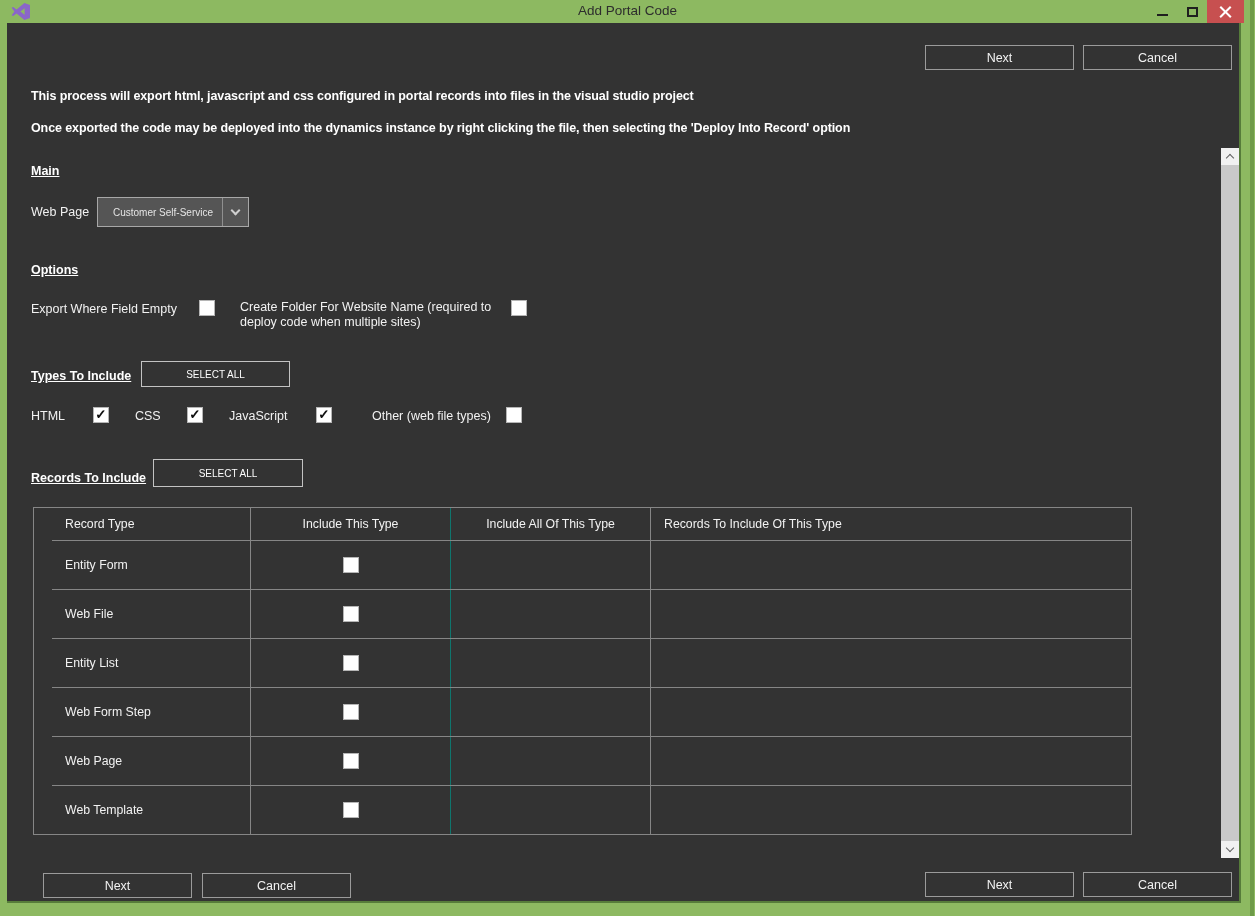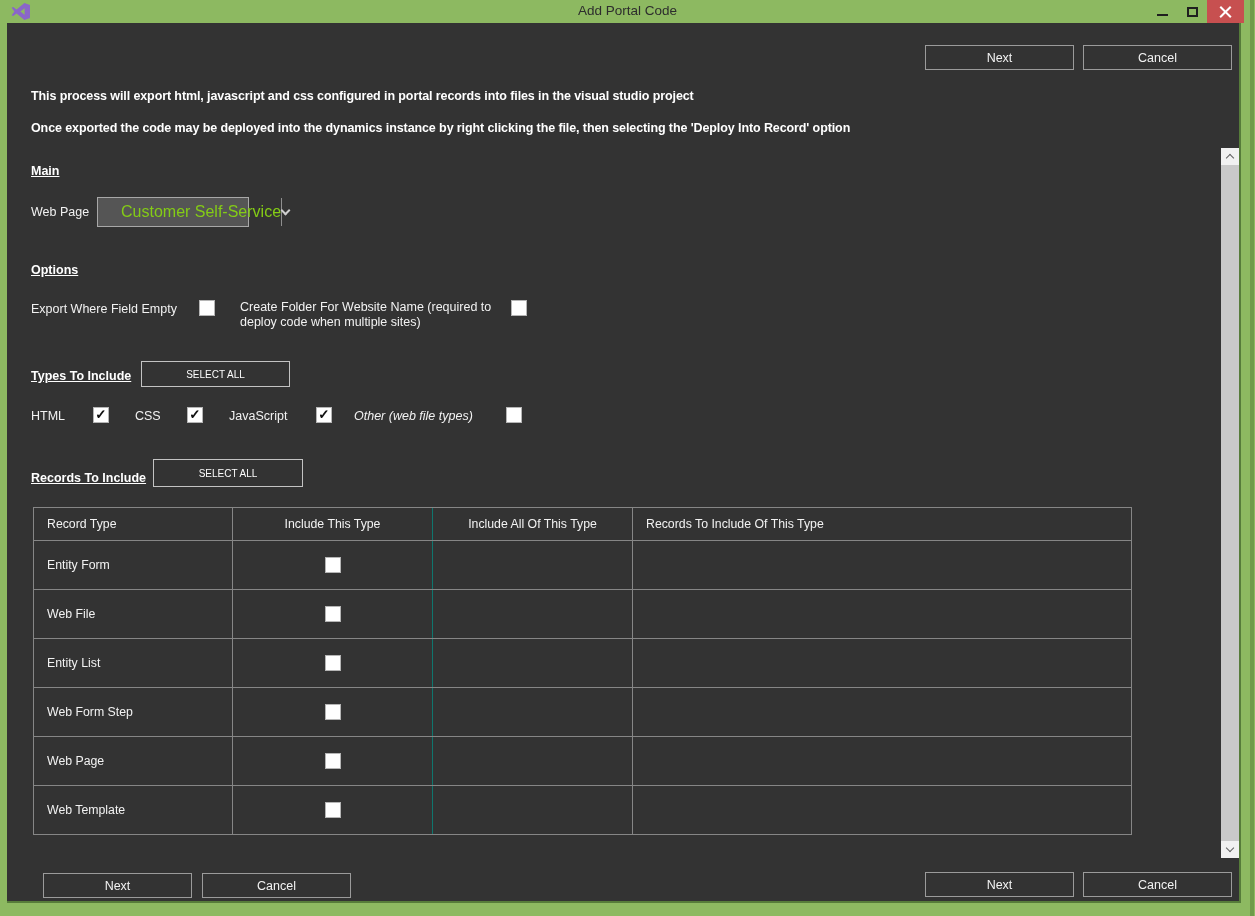--- a/index.html
+++ b/index.html
@@ -65,27 +65,27 @@
   .cb.checked::after {
     content:"\2713"; color:#101010; font-size:13.5px; font-weight:bold; line-height:1; margin-top:-1px;
   }
   .cb-inline { position:static; flex:0 0 auto; }
 
   
   .dropdown {
     position:absolute; left:90px; top:174px; width:152px; height:30px;
     background:#555555; border:1px solid #a8a8a8; display:flex; align-items:stretch;
   }
-  .dd-text { flex:1; display:flex; align-items:center; padding-left:23px; color:#84cc16; font-size:16px; white-space:nowrap; }
+  .dd-text { flex:1; display:flex; align-items:center; padding-left:15px; color:#e5e5e5; font-size:10px; white-space:nowrap; }
   .dd-arrow { width:26px; border-left:1px solid #8f8f8f; display:flex; align-items:center; justify-content:center; }
   .chev { width:7px; height:7px; border-left:2px solid #cfcfcf; border-top:2px solid #cfcfcf; }
   .chev-down { transform:rotate(225deg); margin-top:-3px; }
 
   
-  .rtable { position:absolute; left:26px; top:484px; width:1099px; border:1px solid #868686; background:#333333; }
+  .rtable { position:absolute; left:26px; top:484px; width:1099px; border:1px solid #868686; background:#333333;padding-left:18px; }
   .thead { display:flex; height:32px; }
   .trow  { display:flex; height:49px; border-top:1px solid #868686; }
   .cell  { color:#f2f2f2; font-size:12.3px; display:flex; align-items:center; position:relative; }
   .col1 { width:199px; border-right:1px solid #868686; padding-left:13px; }
   .col2 { width:200px; border-right:1px solid #0f766e; justify-content:center; }
   .col3 { width:200px; border-right:1px solid #868686; justify-content:center; }
   .col4 { flex:1; padding-left:13px; }
 
   
   .scrollbar { position:absolute; left:1214px; top:125px; width:18px; height:710px; background:#cdcdcd; }
@@ -146,21 +146,21 @@
 
   <div class="heading" style="top:346px;">Types To Include</div>
   <button class="btn btn-select-all" style="left:134px; top:338px; width:149px; height:26px;">SELECT ALL</button>
 
   <div class="label" style="left:24px;  top:386px;">HTML</div>
   <span class="cb checked" style="left:86px;  top:384px;"></span>
   <div class="label" style="left:128px; top:386px;">CSS</div>
   <span class="cb checked" style="left:180px; top:384px;"></span>
   <div class="label" style="left:222px; top:386px;">JavaScript</div>
   <span class="cb checked" style="left:309px; top:384px;"></span>
-  <div class="label" style="left:347px; top:386px;font-style:italic;">Other (web file types)</div>
+  <div class="label" style="left:365px; top:386px;">Other (web file types)</div>
   <span class="cb" style="left:499px; top:384px;"></span>
 
   <div class="heading" style="top:448px;">Records To Include</div>
   <button class="btn btn-select-all" style="left:146px; top:436px; width:150px; height:28px;">SELECT ALL</button>
 
   <div class="rtable">
     <div class="thead">
       <div class="cell col1">Record Type</div>
       <div class="cell col2">Include This Type</div>
       <div class="cell col3">Include All Of This Type</div>

